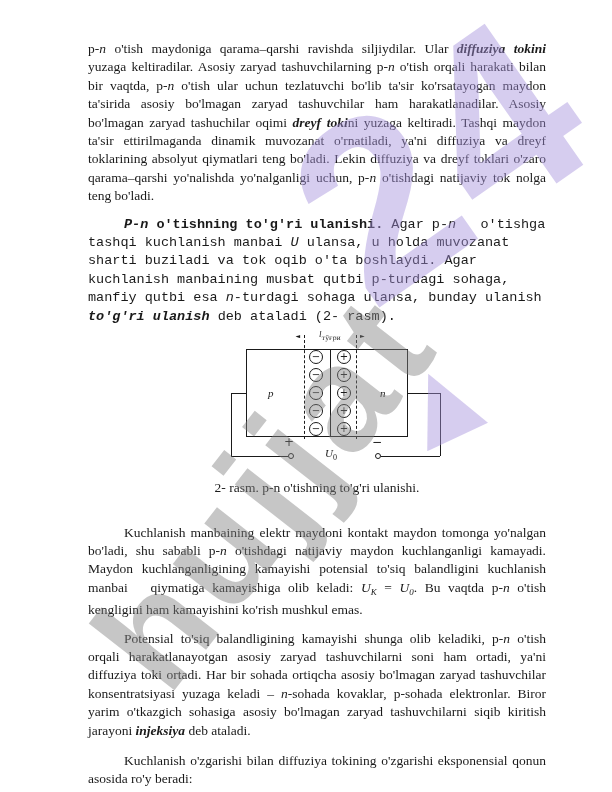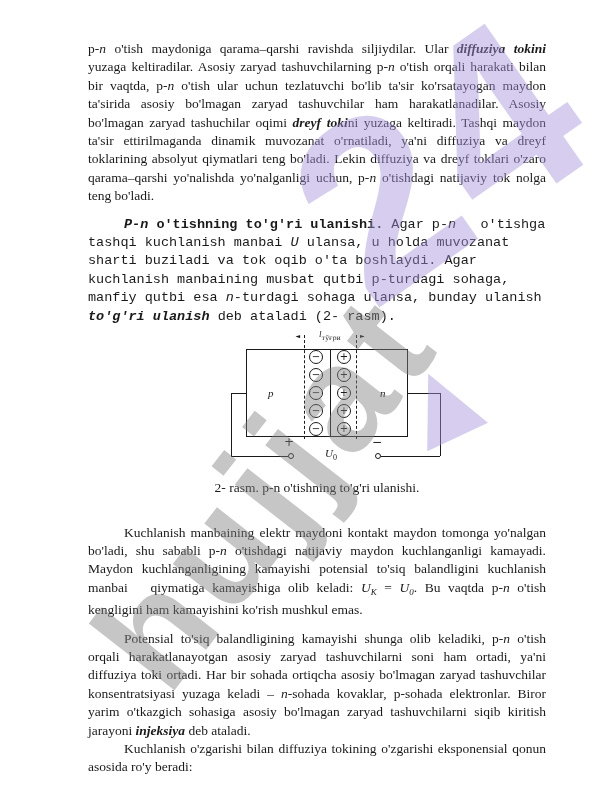--- a/index.html
+++ b/index.html
@@ -13,21 +13,21 @@
   }
   .doc{
     position:absolute;left:88px;top:40px;width:458px;
     font-size:13.5px;line-height:18.4px;
   }
   .para{margin:0 0 0 0;}
   .justify{text-align:justify;}
   .left{text-align:left;font-family:Liberation Mono, monospace;}
   .indent{text-indent:36px;}
   .mt10{margin-top:10px;}
-  .mt12{}
+  .mt12{margin-top:12px;}
   .mt26{margin-top:26px;}
   .seg-i{font-style:italic;}
   .seg-b{font-weight:bold;}
   .seg-bi{font-weight:bold;font-style:italic;}
   .seg-sub{font-style:italic;font-size:9px;vertical-align:-3px;}
 
   
   .figure{position:relative;width:458px;height:142px;margin-top:5px;}
   .hline,.vline{position:absolute;background:#1a1a1a;}
   .hline{height:1px;}

